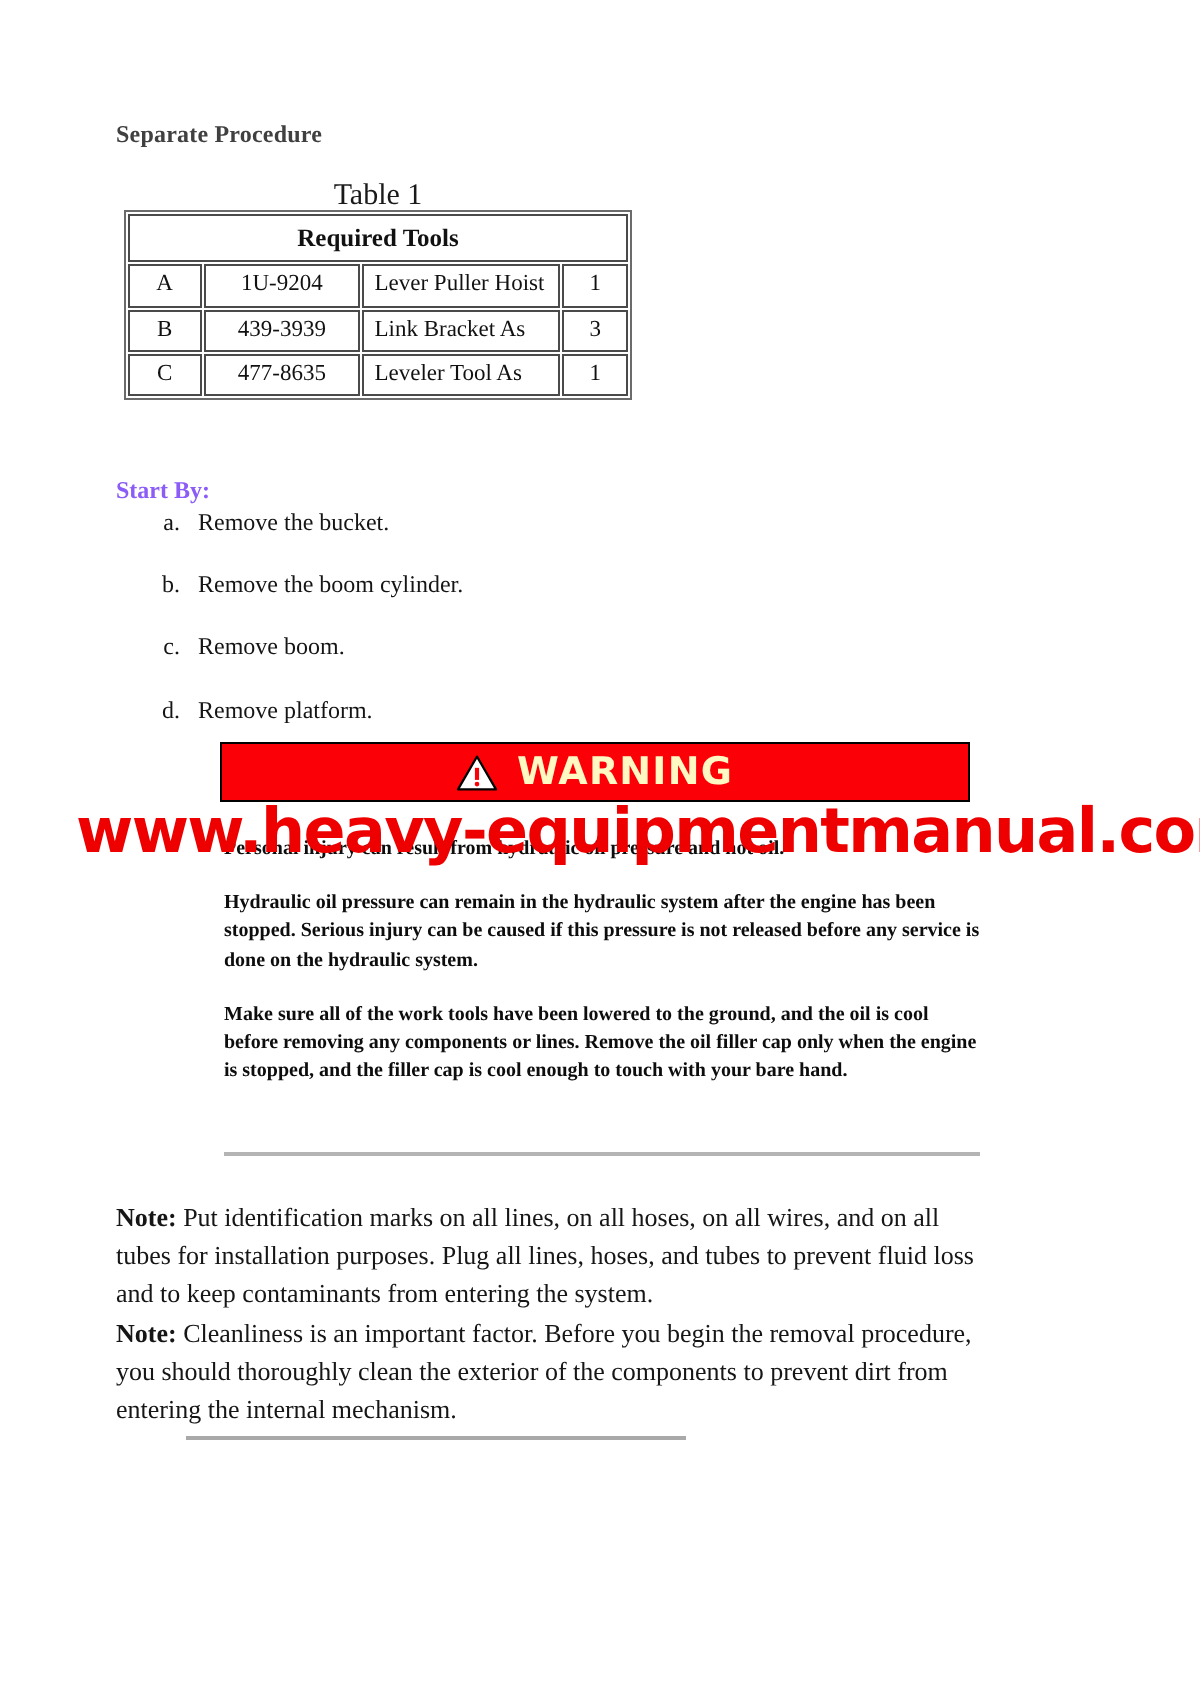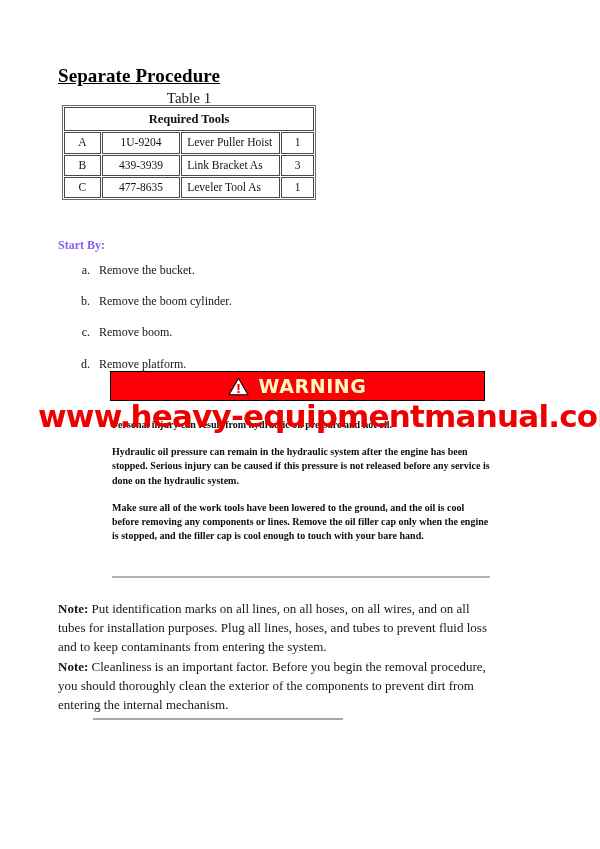--- a/index.html
+++ b/index.html
@@ -20,26 +20,25 @@
   .page {
     position: absolute;
     inset: 0;
   }
 
   
   .page-title {
     position: absolute;
     left: 58px;
     top: 52px;
-    font-size: 19px;
-    font-weight: bold;
-    color: #000000;
+    font-size: 12px;
+    font-weight: bold;
+    color: #404040;
     letter-spacing: 0.1px;
     white-space: nowrap;
-    text-decoration: underline;
   }
 
   
   .table-caption {
     position: absolute;
     left: 62px;
     top: 90px;
     width: 254px;
     text-align: center;
     font-size: 15px;
@@ -97,21 +96,21 @@
     position: absolute;
     left: 58px;
     top: 238px;
     font-size: 12px;
     font-weight: bold;
     color: #8b5cf6;
   }
   .steps {
     position: absolute;
     left: 70px;
-    top: 264px;
+    top: 255px;
     width: 400px;
     margin: 0;
     padding: 0;
     list-style: none;
     font-size: 12px;
     color: #151515;
   }
   .steps li {
     display: block;
     margin: 0 0 18px 0;

